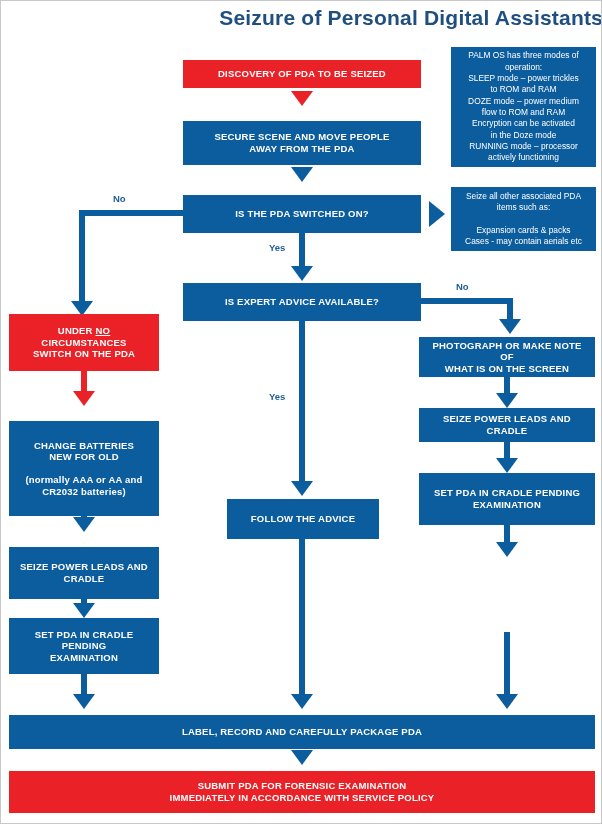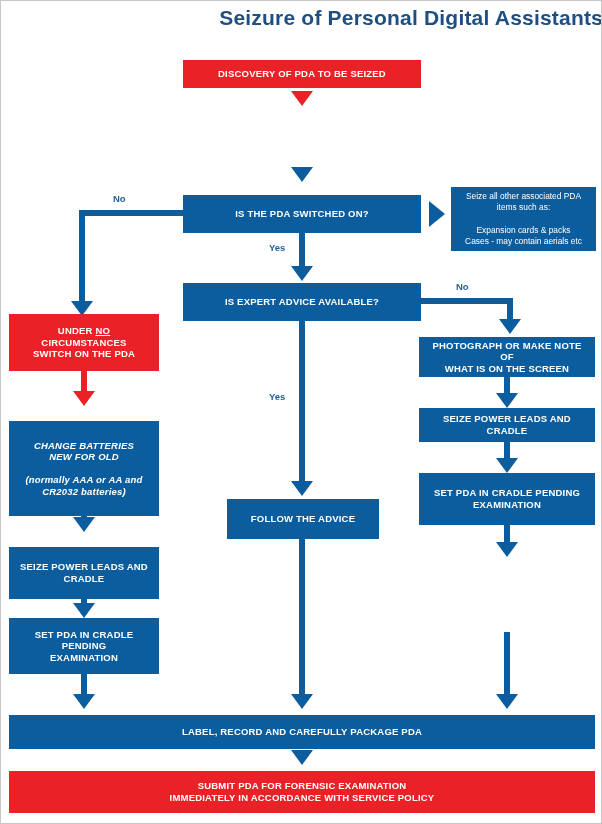--- a/index.html
+++ b/index.html
@@ -116,35 +116,51 @@
 
   .u { text-decoration: underline; }
 </style>
 </head>
 <body>
 
 <div id="page">
 
   <div class="title">Seizure of Personal Digital Assistants</div>
 
+  <div class="note" style="left:450px; top:46px; width:145px; height:120px;">
+    <span class="note-text">PALM OS has three modes of
+operation:
+SLEEP mode – power trickles
+to ROM and RAM
+DOZE mode – power medium
+flow to ROM and RAM
+Encryption can be activated
+in the Doze mode
+RUNNING mode – processor
+actively functioning</span>
+  </div>
 
   <div class="note" style="left:450px; top:186px; width:145px; height:64px;">
     <span class="note-text">Seize all other associated PDA
 items such as:
 
 Expansion cards &amp; packs
 Cases - may contain aerials etc</span>
   </div>
 
   <div class="box red" style="left:182px; top:59px; width:238px; height:28px; font-size:9.5px;">
     <span class="box-text">DISCOVERY OF PDA TO BE SEIZED</span>
   </div>
 
   <div class="arrow-down red" style="left:290px; top:90px;"></div>
 
+  <div class="box blue" style="left:182px; top:120px; width:238px; height:44px; font-size:9.5px;">
+    <span class="box-text">SECURE SCENE AND MOVE PEOPLE
+AWAY FROM THE PDA</span>
+  </div>
 
   <div class="arrow-down" style="left:290px; top:166px;"></div>
 
   <div class="box blue" style="left:182px; top:194px; width:238px; height:38px; font-size:9.5px;">
     <span class="box-text">IS THE PDA SWITCHED ON?</span>
   </div>
 
   <div class="arrow-right" style="left:428px; top:200px;"></div>
 
   <div class="hline" style="left:78px; top:209px; width:106px; height:6px;"></div>
@@ -169,21 +185,21 @@
   <div class="arrow-down" style="left:290px; top:480px;"></div>
   <div class="branch-label" style="left:268px; top:390px;">Yes</div>
 
   <div class="box red" style="left:8px; top:313px; width:150px; height:57px; font-size:9.5px;">
     <span class="box-text"><span>UNDER </span><span class="u">NO</span><span> CIRCUMSTANCES
 SWITCH ON THE PDA</span></span>
   </div>
   <div class="vline red" style="left:80px; top:370px; width:6px; height:24px;"></div>
   <div class="arrow-down red" style="left:72px; top:390px;"></div>
 
-  <div class="box blue" style="left:8px; top:420px; width:150px; height:95px; font-size:9.5px;font-style:italic;">
+  <div class="box blue" style="left:8px; top:420px; width:150px; height:95px; font-size:9.5px;">
     <span class="box-text">CHANGE BATTERIES
 NEW FOR OLD
 
 (normally AAA or AA and
 CR2032 batteries)</span>
   </div>
   <div class="vline" style="left:80px; top:495px; width:6px; height:26px;"></div>
   <div class="arrow-down" style="left:72px; top:516px;"></div>
 
   <div class="box blue" style="left:8px; top:546px; width:150px; height:52px; font-size:9.5px;">

